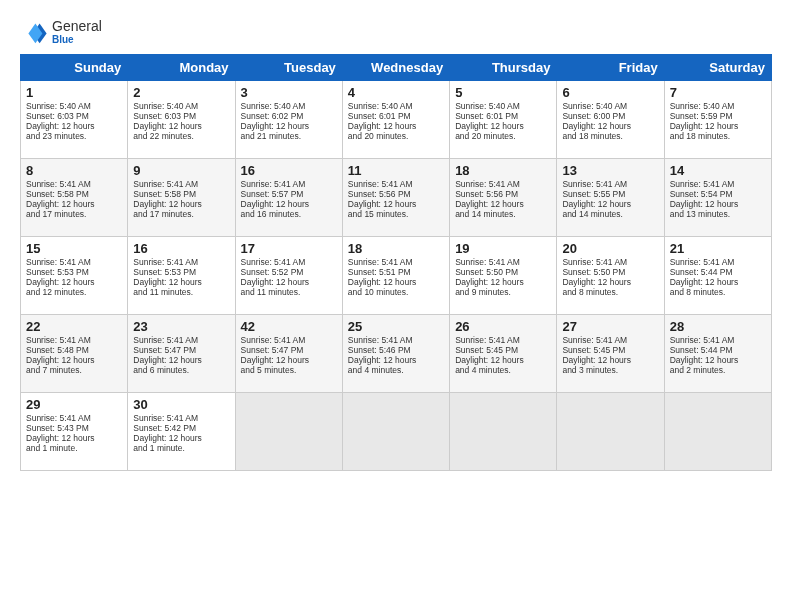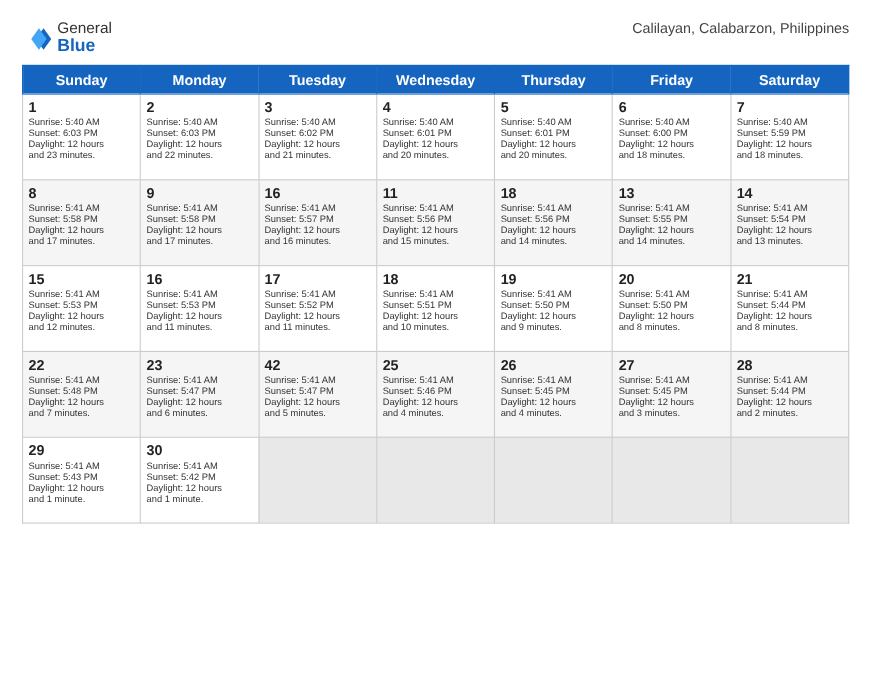--- a/index.html
+++ b/index.html
@@ -31,21 +31,21 @@
       display: flex;
       flex-direction: column;
       line-height: 1.1;
     }
     .logo-general {
       font-size: 14px;
       color: #333;
       font-weight: normal;
     }
     .logo-blue {
-      font-size: 16px;
+      font-size: 10px;
       color: #1565c0;
       font-weight: bold;
     }
     .logo-icon {
       width: 28px;
       height: 28px;
     }
     .title-block {
       text-align: right;
     }
@@ -60,21 +60,21 @@
       color: #444;
     }
     .calendar-table {
       width: 100%;
       border-collapse: collapse;
       table-layout: fixed;
     }
     .calendar-table th {
       background: #1565c0;
       color: #fff;
-      text-align: center;
+      text-align: right;
       padding: 5px 6px;
       font-size: 13px;
       font-weight: bold;
       border: 1px solid #1565c0;
     }
     .calendar-table td {
       vertical-align: top;
       border: 1px solid #ccc;
       padding: 4px 5px;
       font-size: 8.5px;
@@ -105,21 +105,20 @@
       <svg class="logo-icon" viewBox="0 0 40 40">
         <polygon points="28,8 38,22 28,36 18,22" fill="#1565c0"></polygon>
         <polygon points="22,8 32,22 22,36 12,22" fill="#42a5f5"></polygon>
       </svg>
       <div class="logo-text">
         <span class="logo-general">General</span>
         <span class="logo-blue">Blue</span>
       </div>
     </div>
     <div class="title-block">
-      <div class="location">Calilayan, Calabarzon, Philippines</div>
     </div>
   </div>
 
   <table class="calendar-table">
     <thead>
       <tr>
         <th>Sunday</th>
         <th>Monday</th>
         <th>Tuesday</th>
         <th>Wednesday</th>

